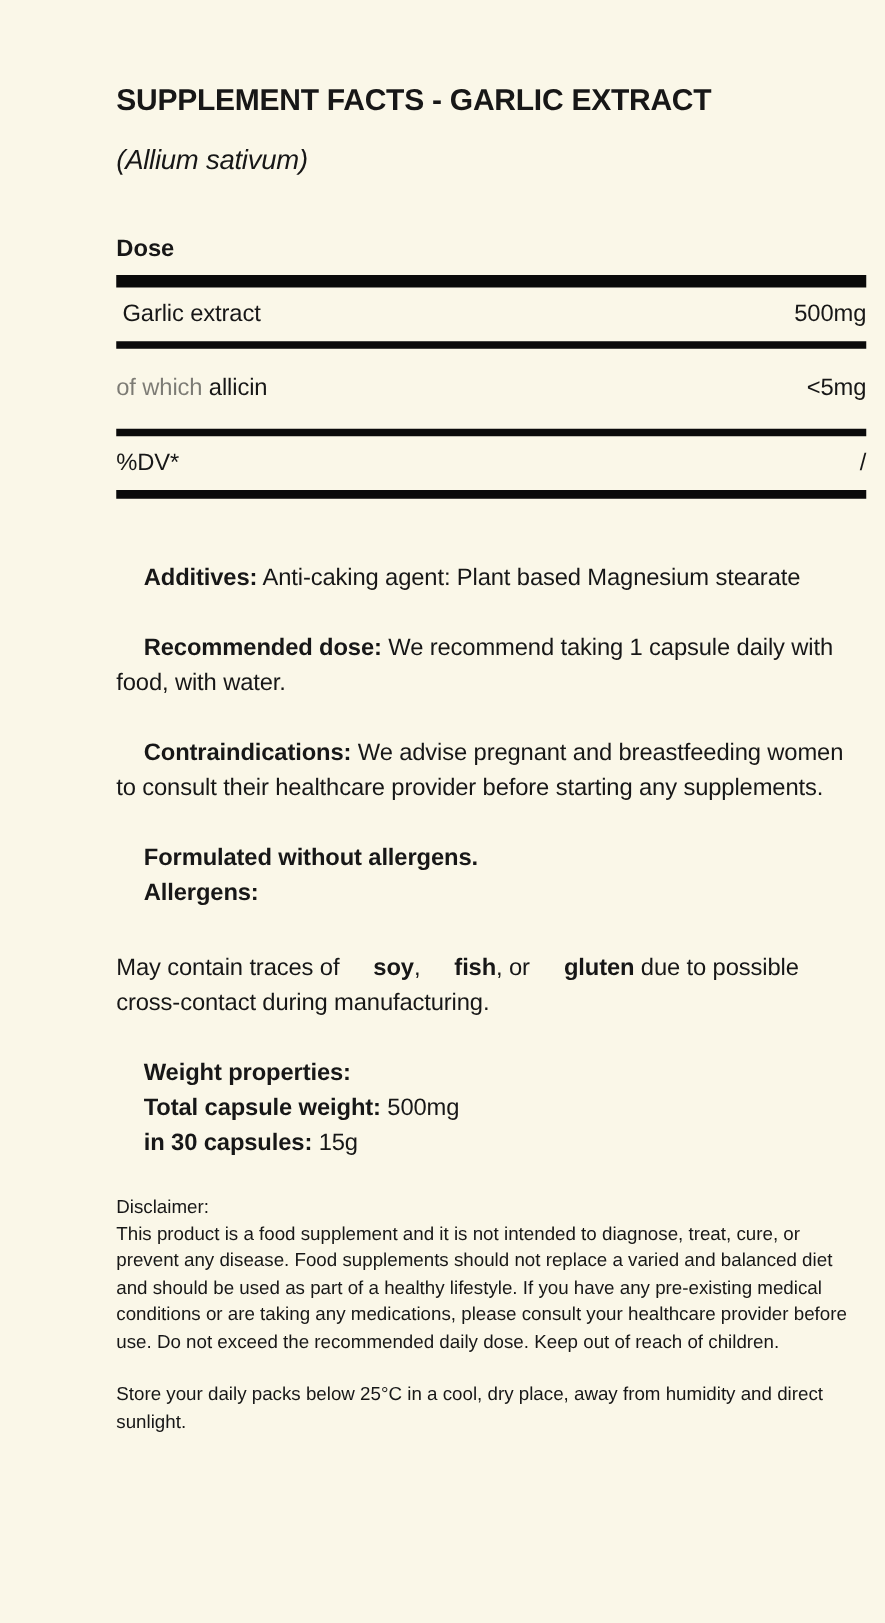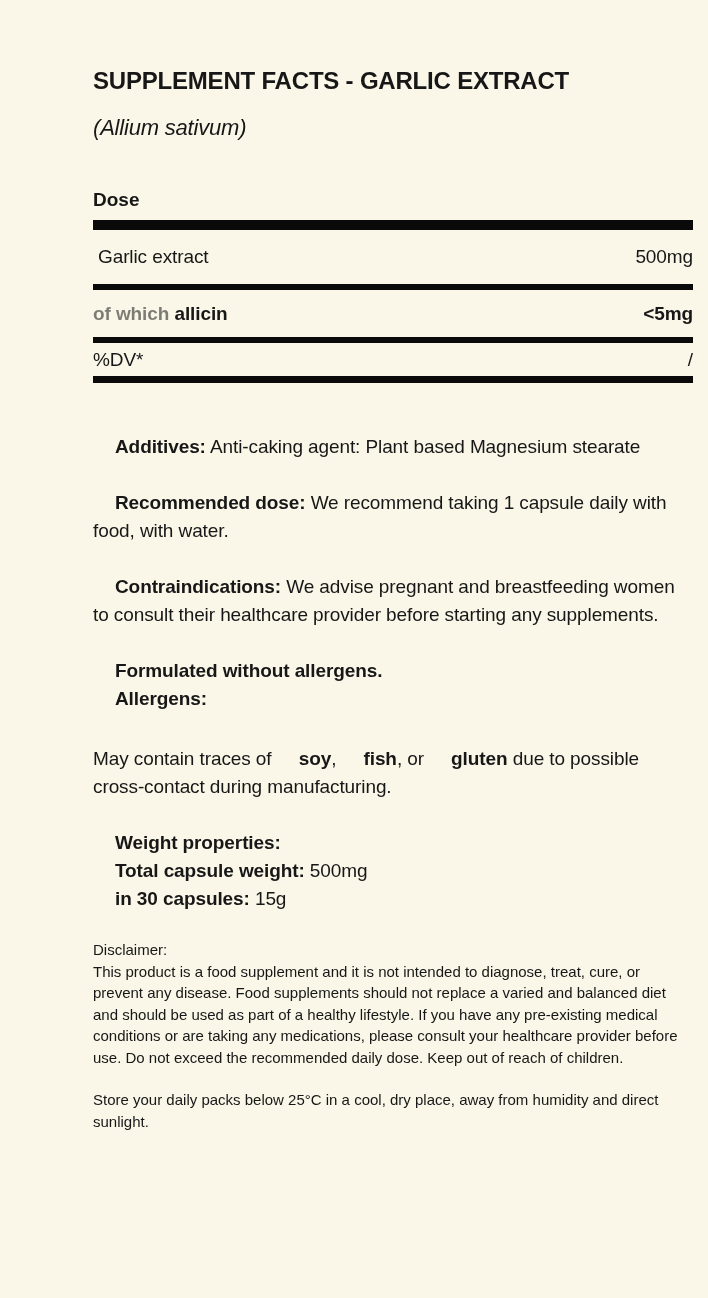--- a/index.html
+++ b/index.html
@@ -46,23 +46,23 @@
   .bar.thick  { height: 10px; margin-top: 9px; }
   .bar.thin   { height: 6px; }
   .bar.bottom { height: 7px; }
   .trow {
     display: flex;
     justify-content: space-between;
     align-items: center;
     font-size: 19px;
     letter-spacing: -0.1px;
   }
-  .trow.r1 { height: 54px; padding-left: 5px; }
-  .trow.r2 { height: 47px; font-weight: bold; }
-  .trow.r3 { height: 33px; }
+  .trow.r1 { height: 43px; padding-left: 5px; }
+  .trow.r2 { height: 64px; }
+  .trow.r3 { height: 43px; }
   .light { opacity: 0.55; }
   
   .para {
     font-size: 19px;
     line-height: 28px;
     letter-spacing: -0.1px;
   }
   .para b, .b { font-weight: 700; margin-left: 22px; }
   .mt-big   { margin-top: 50px; }
   .mt-sec   { margin-top: 28px; }

